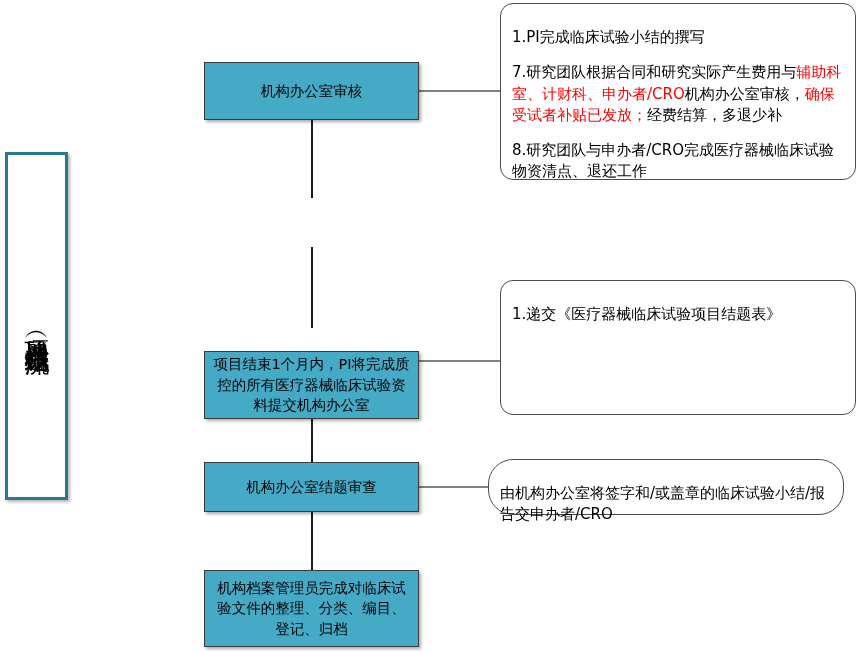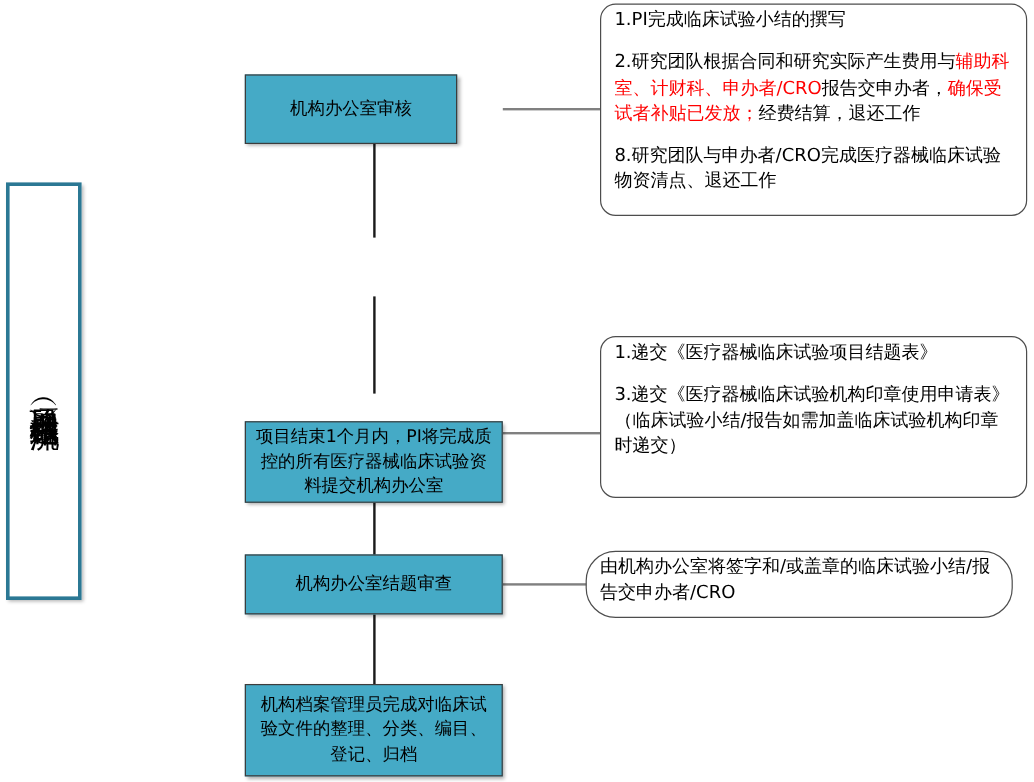--- a/index.html
+++ b/index.html
@@ -67,21 +67,21 @@
     align-items: center;
     justify-content: center;
     text-align: center;
     color: #000000;
     font-family: "DejaVu Sans", "Liberation Sans", sans-serif;
     font-size: 14.5px;
     line-height: 1.42;
     padding: 3px 6px;
   }
 
-  #proc-1 { left: 204px; top: 62px;  width: 177px; height: 58px; }
+  #proc-1 { left: 204px; top: 62px;  width: 215px; height: 58px; }
   #proc-2 { left: 204px; top: 197px; width: 215px; height: 50px; }
   #proc-3 { left: 204px; top: 327px; width: 215px; height: 68px; margin-top: 24px; }
   #proc-4 { left: 204px; top: 462px; width: 215px; height: 50px; }
   #proc-5 { left: 204px; top: 570px; width: 215px; height: 77px; }
 
   
   .vline {
     position: absolute;
     left: 311px;
     width: 2px;
@@ -106,21 +106,21 @@
   
   .note {
     position: absolute;
     background: #ffffff;
     border: 1px solid #4d4d4d;
     border-radius: 13px;
     font-family: "DejaVu Sans", "Liberation Sans", sans-serif;
     font-size: 15px;
     line-height: 1.42;
     color: #000000;
-    padding: 2px 11px;
+    padding: 23px 11px;
   }
   #note-1 { left: 500px; top: 3px;   width: 356px; height: 177px; }
   #note-2 { left: 500px; top: 280px; width: 356px; height: 135px; }
   #note-3 { left: 488px; top: 459px; width: 356px; height: 56px; border-radius: 25px; }
 
   .note p { margin: 0 0 14px 0; }
   .note p:last-child { margin-bottom: 0; }
   .red { color: #ff0000; }
 </style>
 </head>
@@ -143,26 +143,25 @@
   <div class="hline" id="hline-2"></div>
   <div class="hline" id="hline-3"></div>
 
   <div class="proc" id="proc-1">机构办公室审核</div>
   <div class="proc" id="proc-3">项目结束1个月内，PI将完成质控的所有医疗器械临床试验资料提交机构办公室</div>
   <div class="proc" id="proc-4">机构办公室结题审查</div>
   <div class="proc" id="proc-5">机构档案管理员完成对临床试验文件的整理、分类、编目、登记、归档</div>
 
   <div class="note" id="note-1">
     <p>1.PI完成临床试验小结的撰写</p>
-    <p><span>2.研究团队根据合同和研究实际产生费用与</span><span class="red">辅助科室、计财科、申办者/CRO</span><span>报告交申办者，</span><span class="red">确保受试者补贴已发放；</span><span>经费结算，退还工作</span></p>
+    <p><span>7.研究团队根据合同和研究实际产生费用与</span><span class="red">辅助科室、计财科、申办者/CRO</span><span>机构办公室审核，</span><span class="red">确保受试者补贴已发放；</span><span>经费结算，多退少补</span></p>
     <p>8.研究团队与申办者/CRO完成医疗器械临床试验物资清点、退还工作</p>
   </div>
 
   <div class="note" id="note-2">
     <p>1.递交《医疗器械临床试验项目结题表》</p>
-    <p>3.递交《医疗器械临床试验机构印章使用申请表》（临床试验小结/报告如需加盖临床试验机构印章时递交）</p>
   </div>
 
   <div class="note" id="note-3">
     <p>由机构办公室将签字和/或盖章的临床试验小结/报告交申办者/CRO</p>
   </div>
 
 </div>
 
 </body></html>

